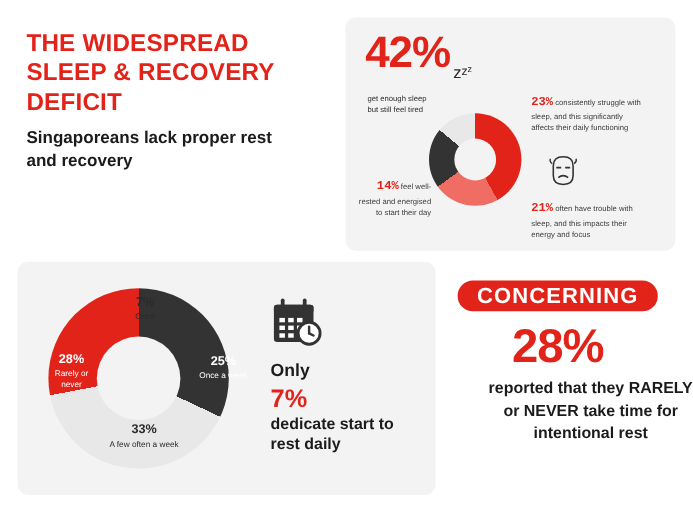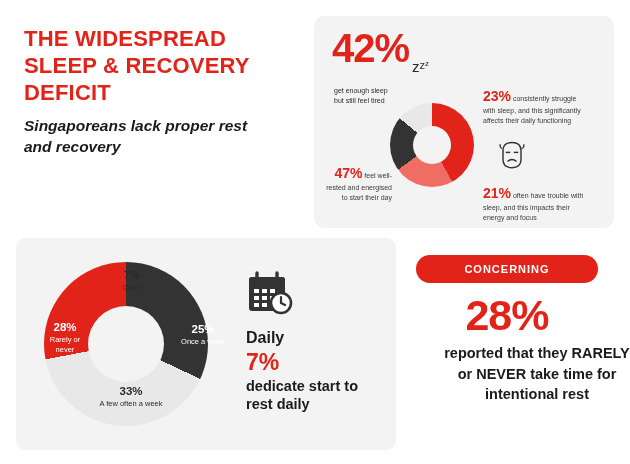--- a/index.html
+++ b/index.html
@@ -35,21 +35,20 @@
     color: #e2231a;
     letter-spacing: 0.2px;
   }
   .headline h2 {
     margin: 10px 0 0 0;
     font-size: 15.5px;
     line-height: 1.3;
     font-weight: bold;
     color: #1b1b1b;
     width: 250px;
-    font-style: italic;
   }
 
   
   .card {
     position: absolute;
     background: #f3f3f3;
     border-radius: 10px;
   }
   #card-top-right {
     left: 314px;
@@ -87,21 +86,21 @@
   }
   #zzz .z2 { font-size: 11px; vertical-align: 3px; }
   #zzz .z3 { font-size: 8px; vertical-align: 6px; }
 
   .note {
     position: absolute;
     font-size: 7px;
     line-height: 1.45;
     color: #3b3b3b;
   }
-  .note b { color: #e2231a; font-size: 14px; }
+  .note b { color: #e2231a; font-size: 11px; font-family: Liberation Mono, monospace; }
   .note .dark { color: #2b2b2b; }
 
   #note-42 { left: 334px; top: 86px; width: 60px; }
   #note-23 { left: 483px; top: 86px; width: 105px; }
   #note-14 { left: 326px; top: 163px; width: 66px; text-align: right; }
   #note-21 { left: 483px; top: 183px; width: 110px; }
 
   
   .donut {
     position: absolute;
@@ -200,21 +199,21 @@
   
   #concerning-badge {
     position: absolute;
     left: 416px;
     top: 255px;
     width: 182px;
     height: 28px;
     background: #e2231a;
     border-radius: 14px;
     color: #ffffff;
-    font-size: 11px;
+    font-size: 20px;
     font-weight: bold;
     letter-spacing: 1px;
     display: flex;
     align-items: center;
     justify-content: center;
   }
   #bottom-big-pct {
     left: 416px;
     top: 292px;
     width: 182px;
@@ -252,21 +251,21 @@
     <span>z</span><span class="z2">z</span><span class="z3">z</span>
   </div>
 
   <div class="note" id="note-42">
     <span class="dark">get enough sleep but still feel tired</span>
   </div>
   <div class="note" id="note-23">
     <b>23%</b><span> consistently struggle with sleep, and this significantly affects their daily functioning</span>
   </div>
   <div class="note" id="note-14">
-    <b>47%</b><span> feel well-rested and energised to start their day</span>
+    <b>14%</b><span> feel well-rested and energised to start their day</span>
   </div>
   <div class="note" id="note-21">
     <b>21%</b><span> often have trouble with sleep, and this impacts their energy and focus</span>
   </div>
 
   <div class="donut" id="donut-top" style="background: conic-gradient(#e2231a 0deg 151.2deg, #ef6d62 151.2deg 234deg, #333333 234deg 309.6deg, #e8e8e8 309.6deg 360deg);">
     <div class="hole"></div>
   </div>
 
   <svg id="face-icon" viewBox="0 0 40 40">
@@ -315,21 +314,21 @@
       <rect x="24" y="26" width="5" height="4"></rect>
       <rect x="8" y="33" width="5" height="4"></rect>
       <rect x="16" y="33" width="5" height="4"></rect>
     </g>
     <circle cx="35" cy="33" r="10" fill="#fff" stroke="#333" stroke-width="2.6"></circle>
     <line x1="35" y1="27" x2="35" y2="33" stroke="#333" stroke-width="2.2" stroke-linecap="round"></line>
     <line x1="35" y1="33" x2="39" y2="35" stroke="#333" stroke-width="2.2" stroke-linecap="round"></line>
   </svg>
 
   <div id="only-block">
-    <div class="only">Daily</div>
+    <div class="only">Only</div>
     <div class="seven">7%</div>
     <div class="rest">dedicate start to rest daily</div>
   </div>
 
   <div id="concerning-badge">
     <span>CONCERNING</span>
   </div>
   <div class="big-pct" id="bottom-big-pct">28%</div>
   <div id="bottom-statement">reported that they RARELY or NEVER take time for intentional rest</div>
 

